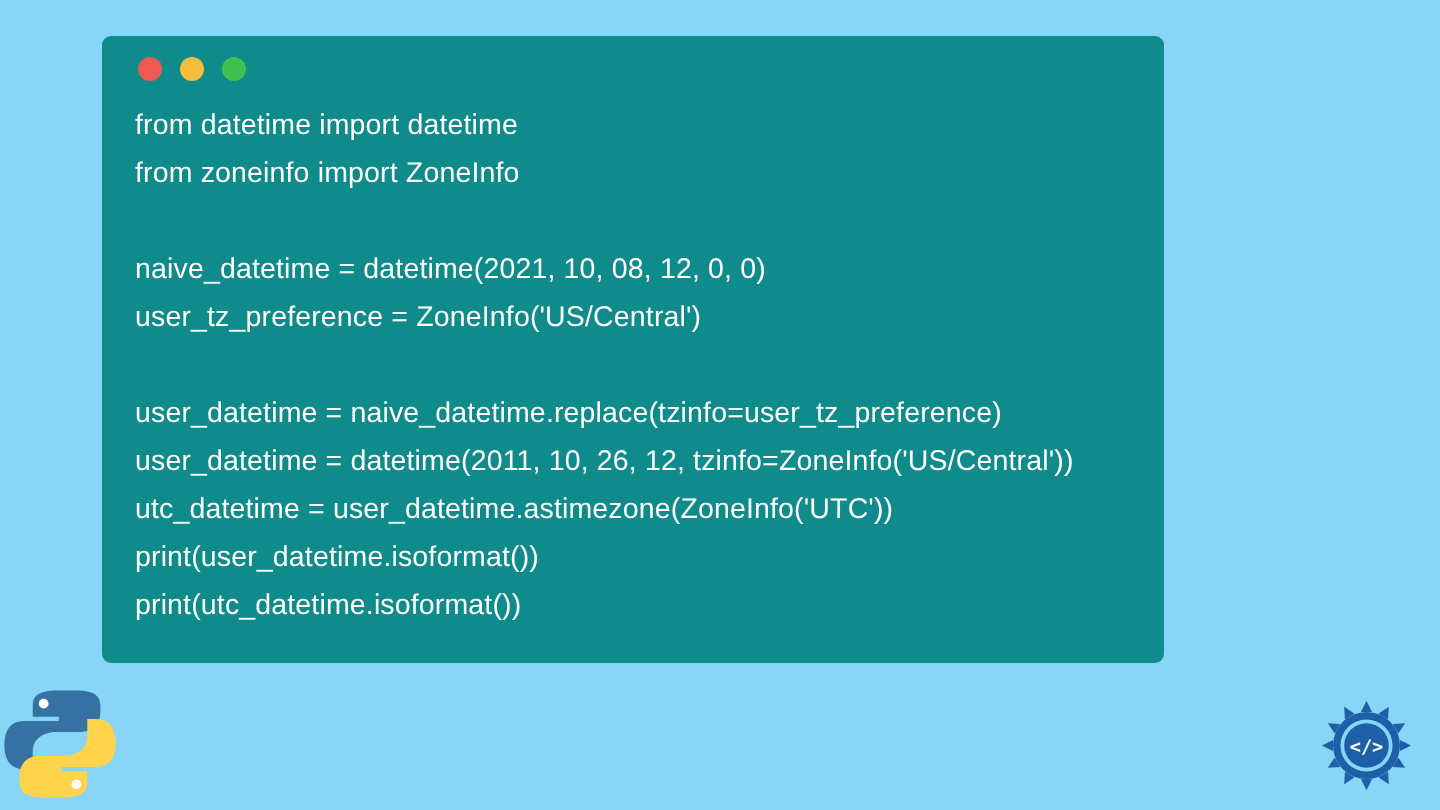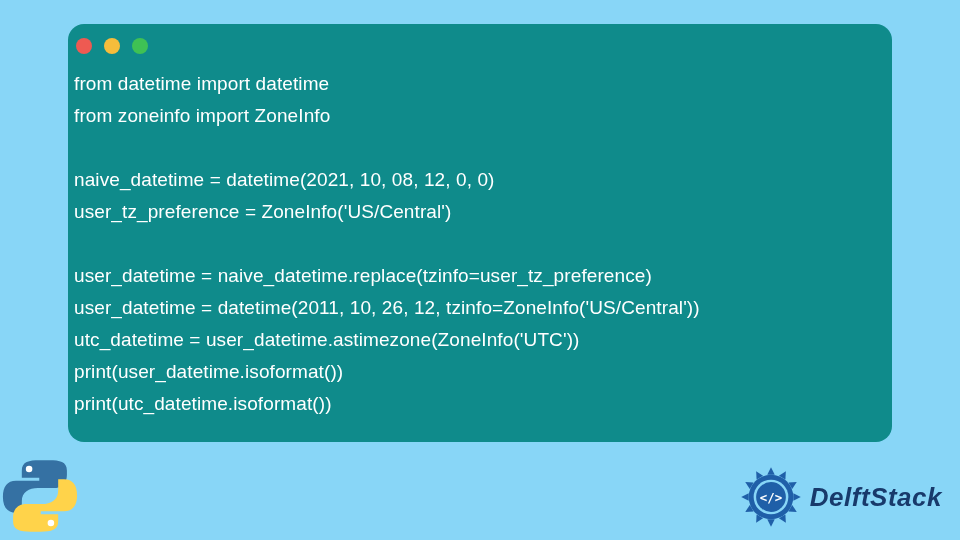--- a/index.html
+++ b/index.html
@@ -7,25 +7,25 @@
   body {
     background: #88d6f7;
     font-family: -apple-system, "Segoe UI", Arial, sans-serif;
     position: relative;
     overflow: hidden;
   }
   .code-window {
     position: absolute;
     left: 68px;
     top: 24px;
-    width: 824px;
+    width: 708px;
     height: 418px;
     background: #0f8b8b;
-    border-radius: 16px;
-    padding: 14px 22px 20px 6px;
+    border-radius: 6px;
+    padding: 14px 22px 20px 22px;
   }
   .traffic {
     display: flex;
     gap: 12px;
     margin-bottom: 14px;
     padding-left: 2px;
   }
   .dot {
     width: 16px; height: 16px; border-radius: 50%;
   }
@@ -118,14 +118,13 @@
             <polygon transform="rotate(330)" points="0,-48 6,-36 -6,-36"></polygon>
           </g>
           <circle r="36" fill="#1f5fa8"></circle>
           <circle r="28" fill="#88d6f7"></circle>
           <circle r="24" fill="#1f5fa8"></circle>
         </g>
       </g>
       <text x="50" y="58" text-anchor="middle" font-family="monospace" font-size="20" font-weight="bold" fill="#ffffff">&lt;/&gt;</text>
     </svg>
   </div>
-  <div class="brand-name">DelftStack</div>
 </div>
 
 </body></html>

